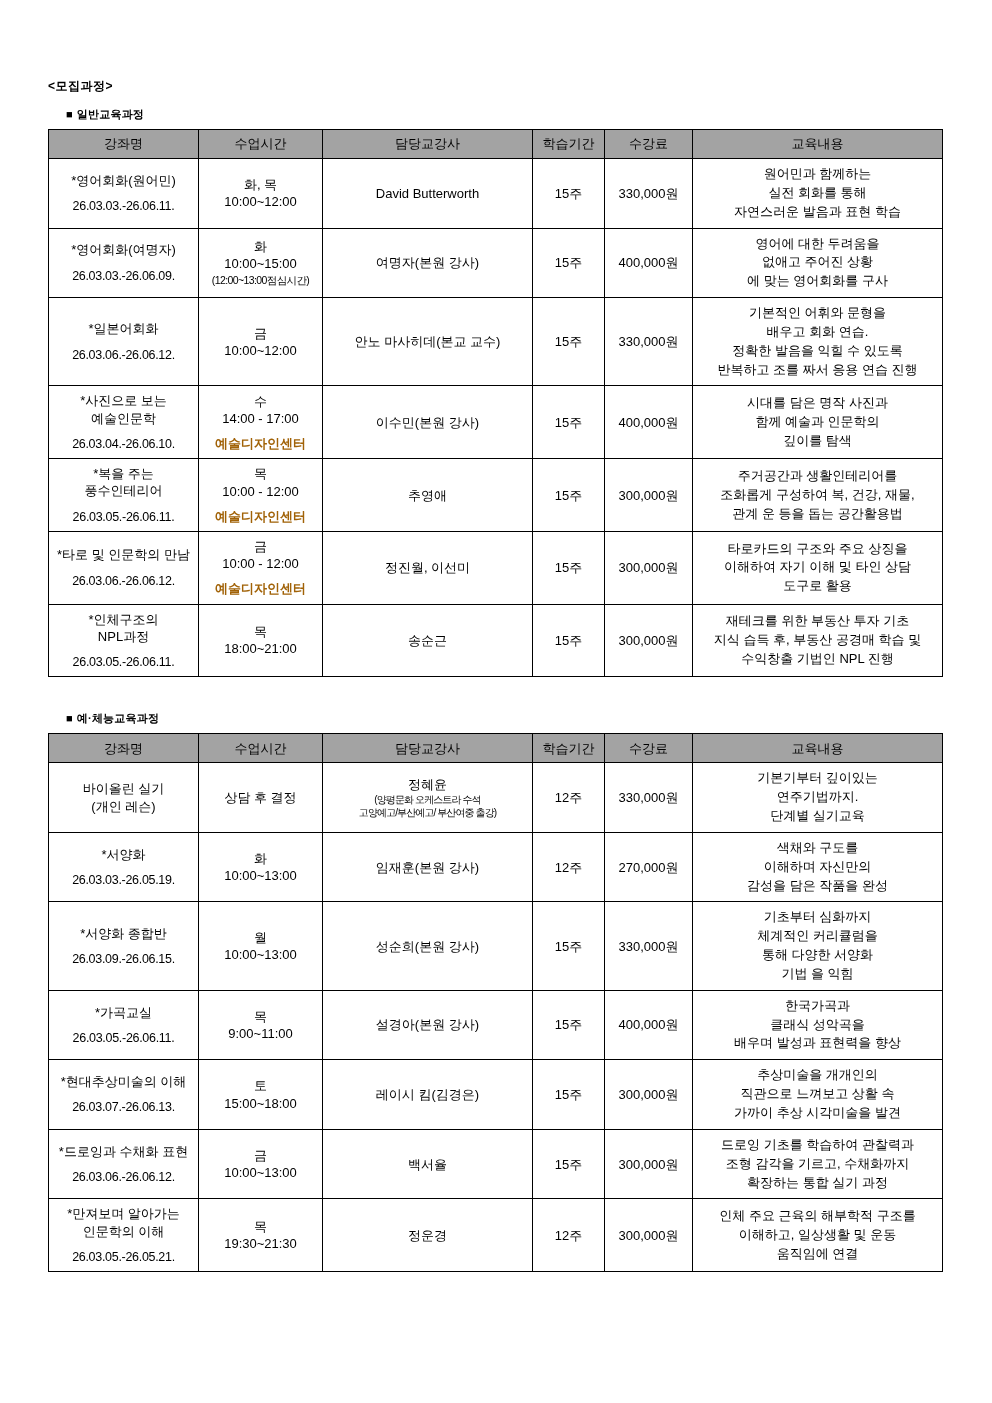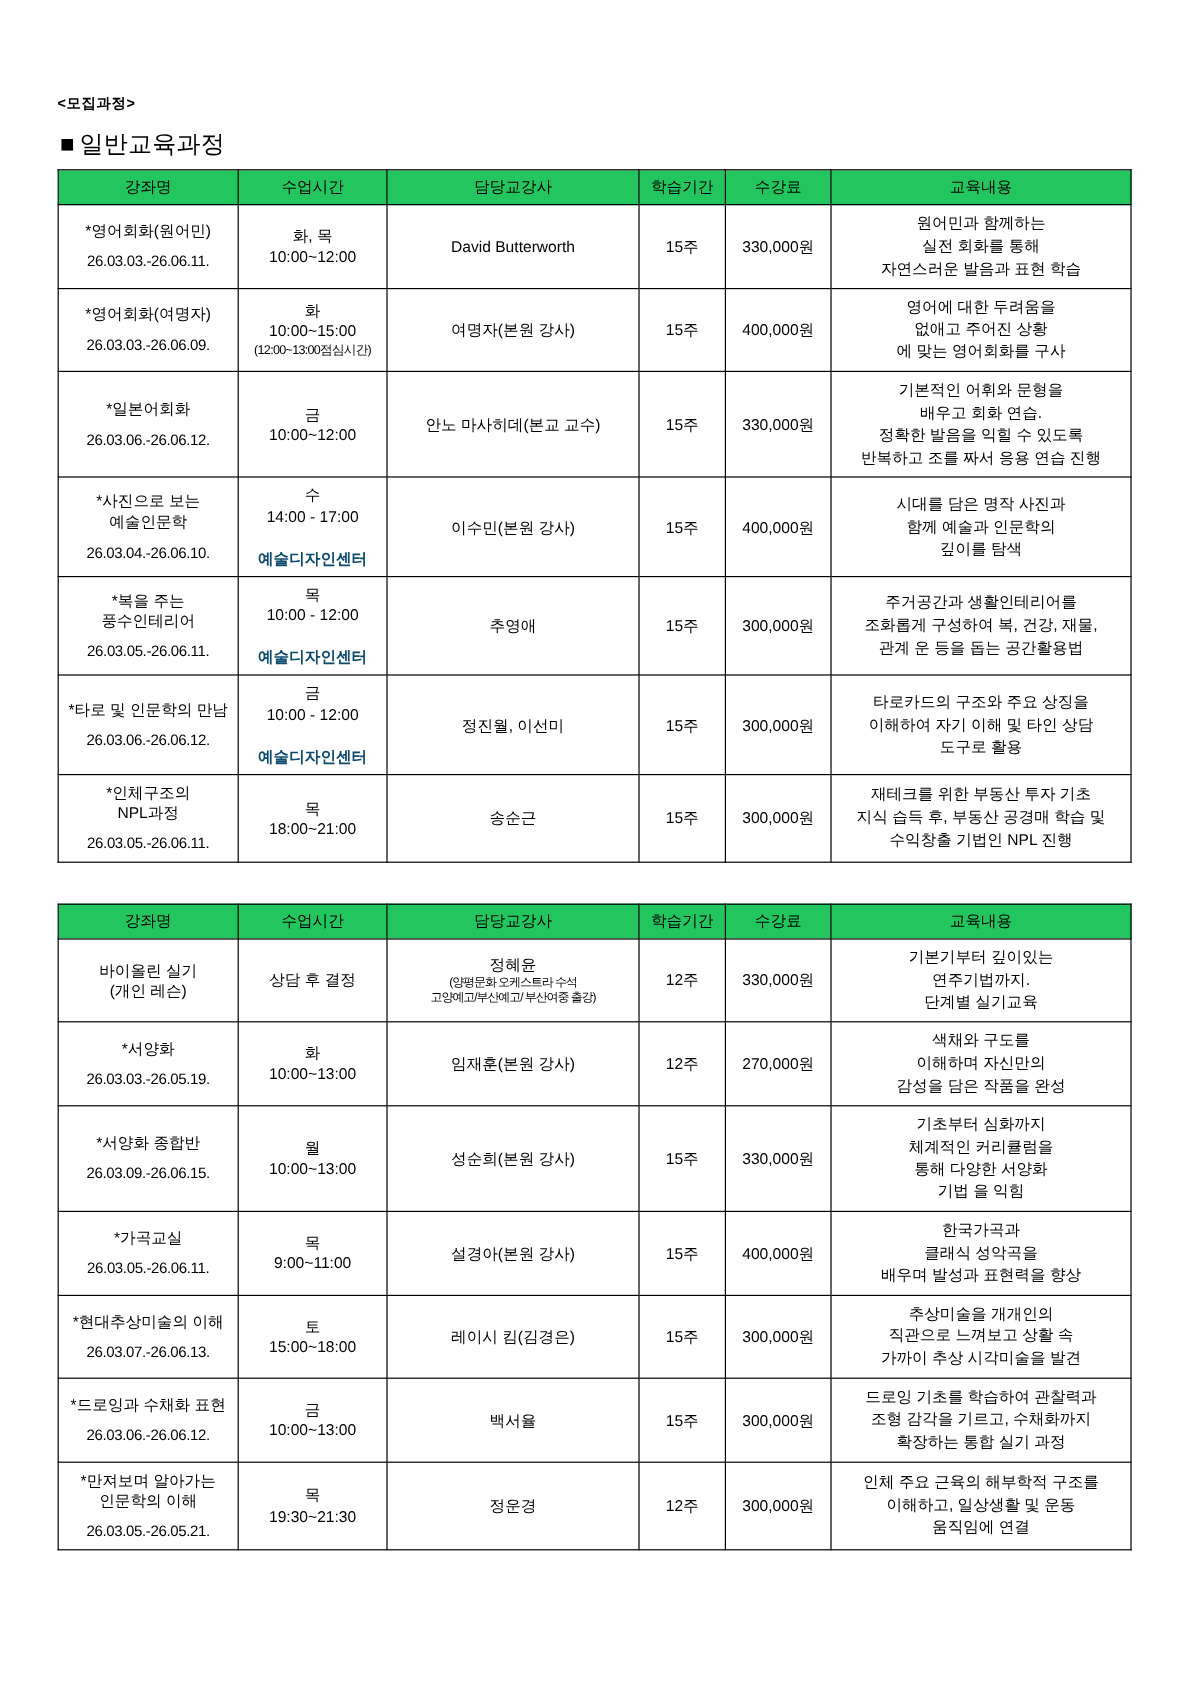--- a/index.html
+++ b/index.html
@@ -21,23 +21,23 @@
     padding: 78px 48px 40px 48px;
     position: relative;
   }
   .doc-title {
     font-size: 12px;
     font-weight: bold;
     letter-spacing: 0.5px;
     margin: 0 0 12px 0;
   }
   .section-heading {
-    font-size: 20px;
-    font-weight: normal;
-    margin: 0 0 7px 2px;
+    font-size: 11px;
+    font-weight: bold;
+    margin: 0 0 7px 18px;
     letter-spacing: 0.2px;
   }
   .section-heading .bullet {
     display: inline-block;
     margin-right: 4px;
   }
   table.course-table {
     border-collapse: collapse;
     width: 894px;
     table-layout: fixed;
@@ -46,21 +46,21 @@
   table.course-table th,
   table.course-table td {
     border: 1px solid #000;
     padding: 0;
     vertical-align: middle;
     text-align: center;
     font-size: 13px;
     line-height: 1.32;
   }
   table.course-table thead th {
-    background: #22c55e;
+    background: #a3a3a3;
     font-weight: normal;
     height: 24px;
     font-size: 13px;
     padding: 2px 0;
   }
   .cell-pad {
     padding: 6px 4px;
     display: block;
   }
   
@@ -88,23 +88,23 @@
     font-size: 13px;
   }
   .time-note {
     display: block;
     font-size: 10.5px;
     letter-spacing: -0.6px;
     margin-top: 1px;
   }
   .time-place {
     display: block;
-    margin-top: 18px;
+    margin-top: 8px;
     font-weight: bold;
-    color: #0c4a6e;
+    color: #a16207;
     font-size: 13px;
   }
   .teacher-main {
     display: block;
     font-size: 13px;
   }
   .teacher-sub {
     display: block;
     font-size: 10px;
     letter-spacing: -0.9px;
@@ -335,20 +335,23 @@
           <span class="desc">재테크를  위한  부동산  투자  기초
 지식  습득  후,  부동산  공경매  학습  및
 수익창출  기법인  NPL  진행</span>
         </td>
       </tr>
     </tbody>
   </table>
 
   <div class="spacer-between"></div>
 
+  <div class="section-heading">
+    <span class="bullet">■</span><span>예·체능교육과정</span>
+  </div>
 
   <table class="course-table">
     <colgroup>
       <col class="c-name">
         <col class="c-time">
         <col class="c-teach">
         <col class="c-period">
         <col class="c-fee">
         <col class="c-desc">
     </colgroup>

